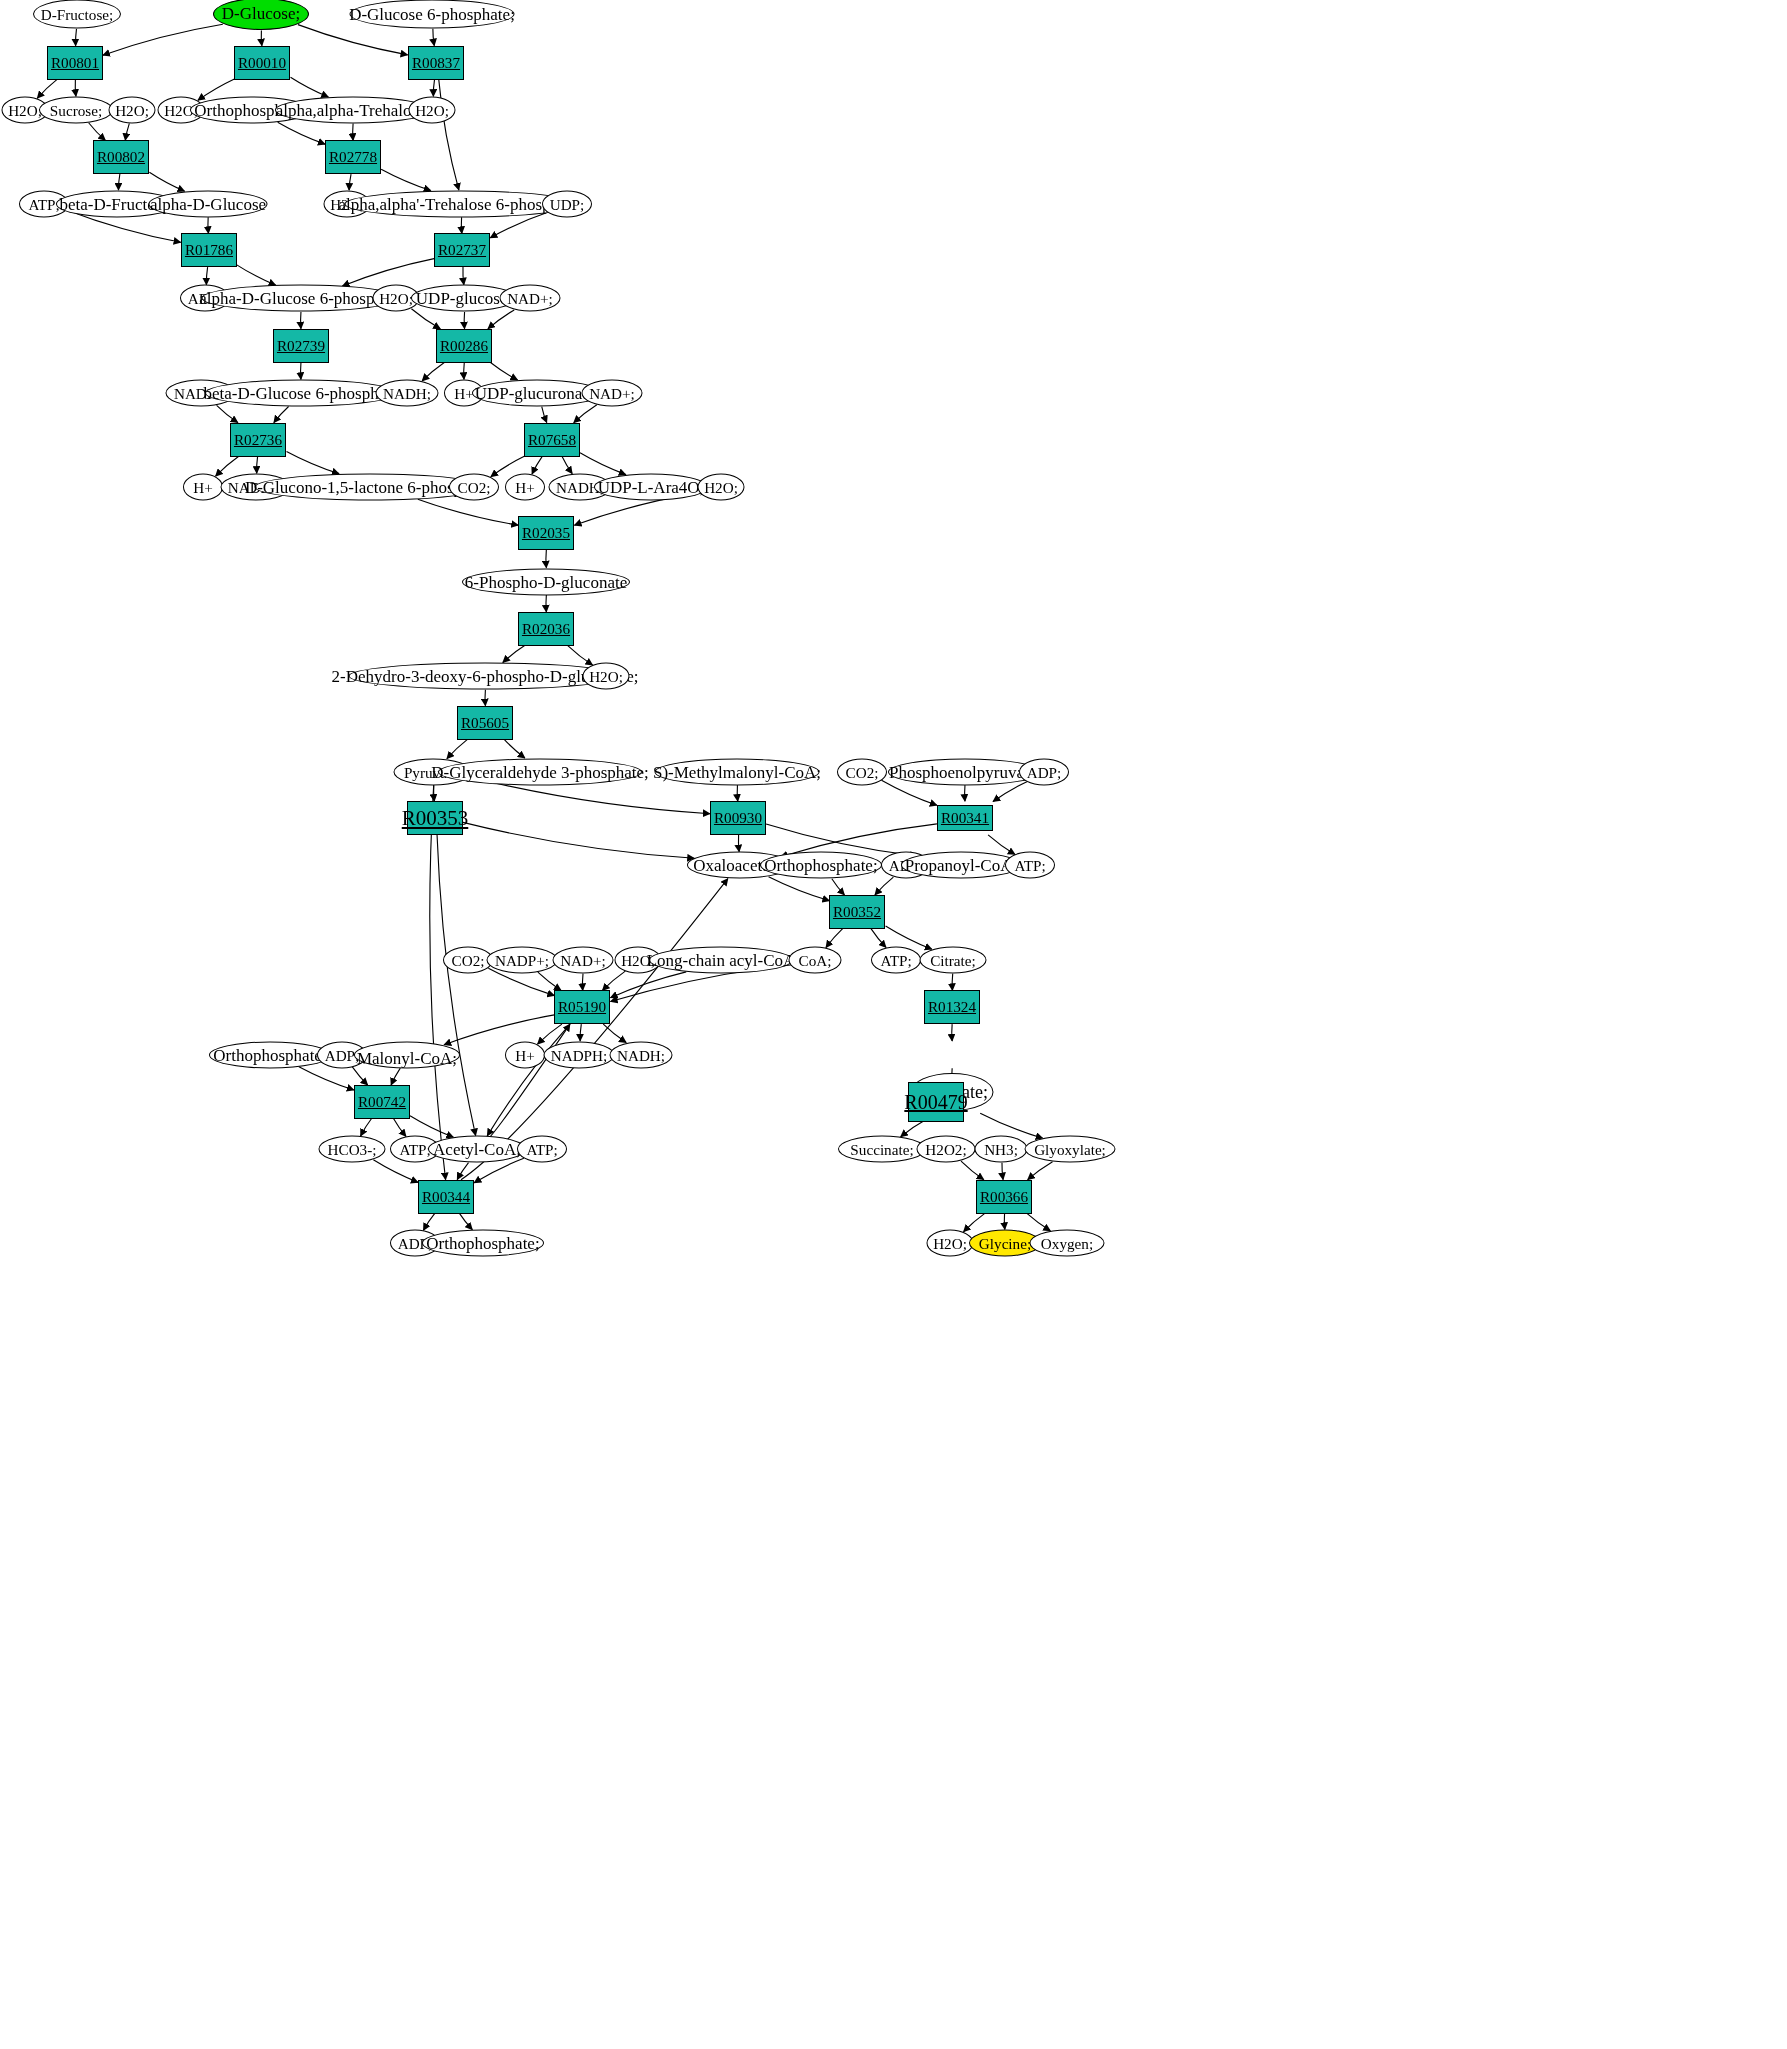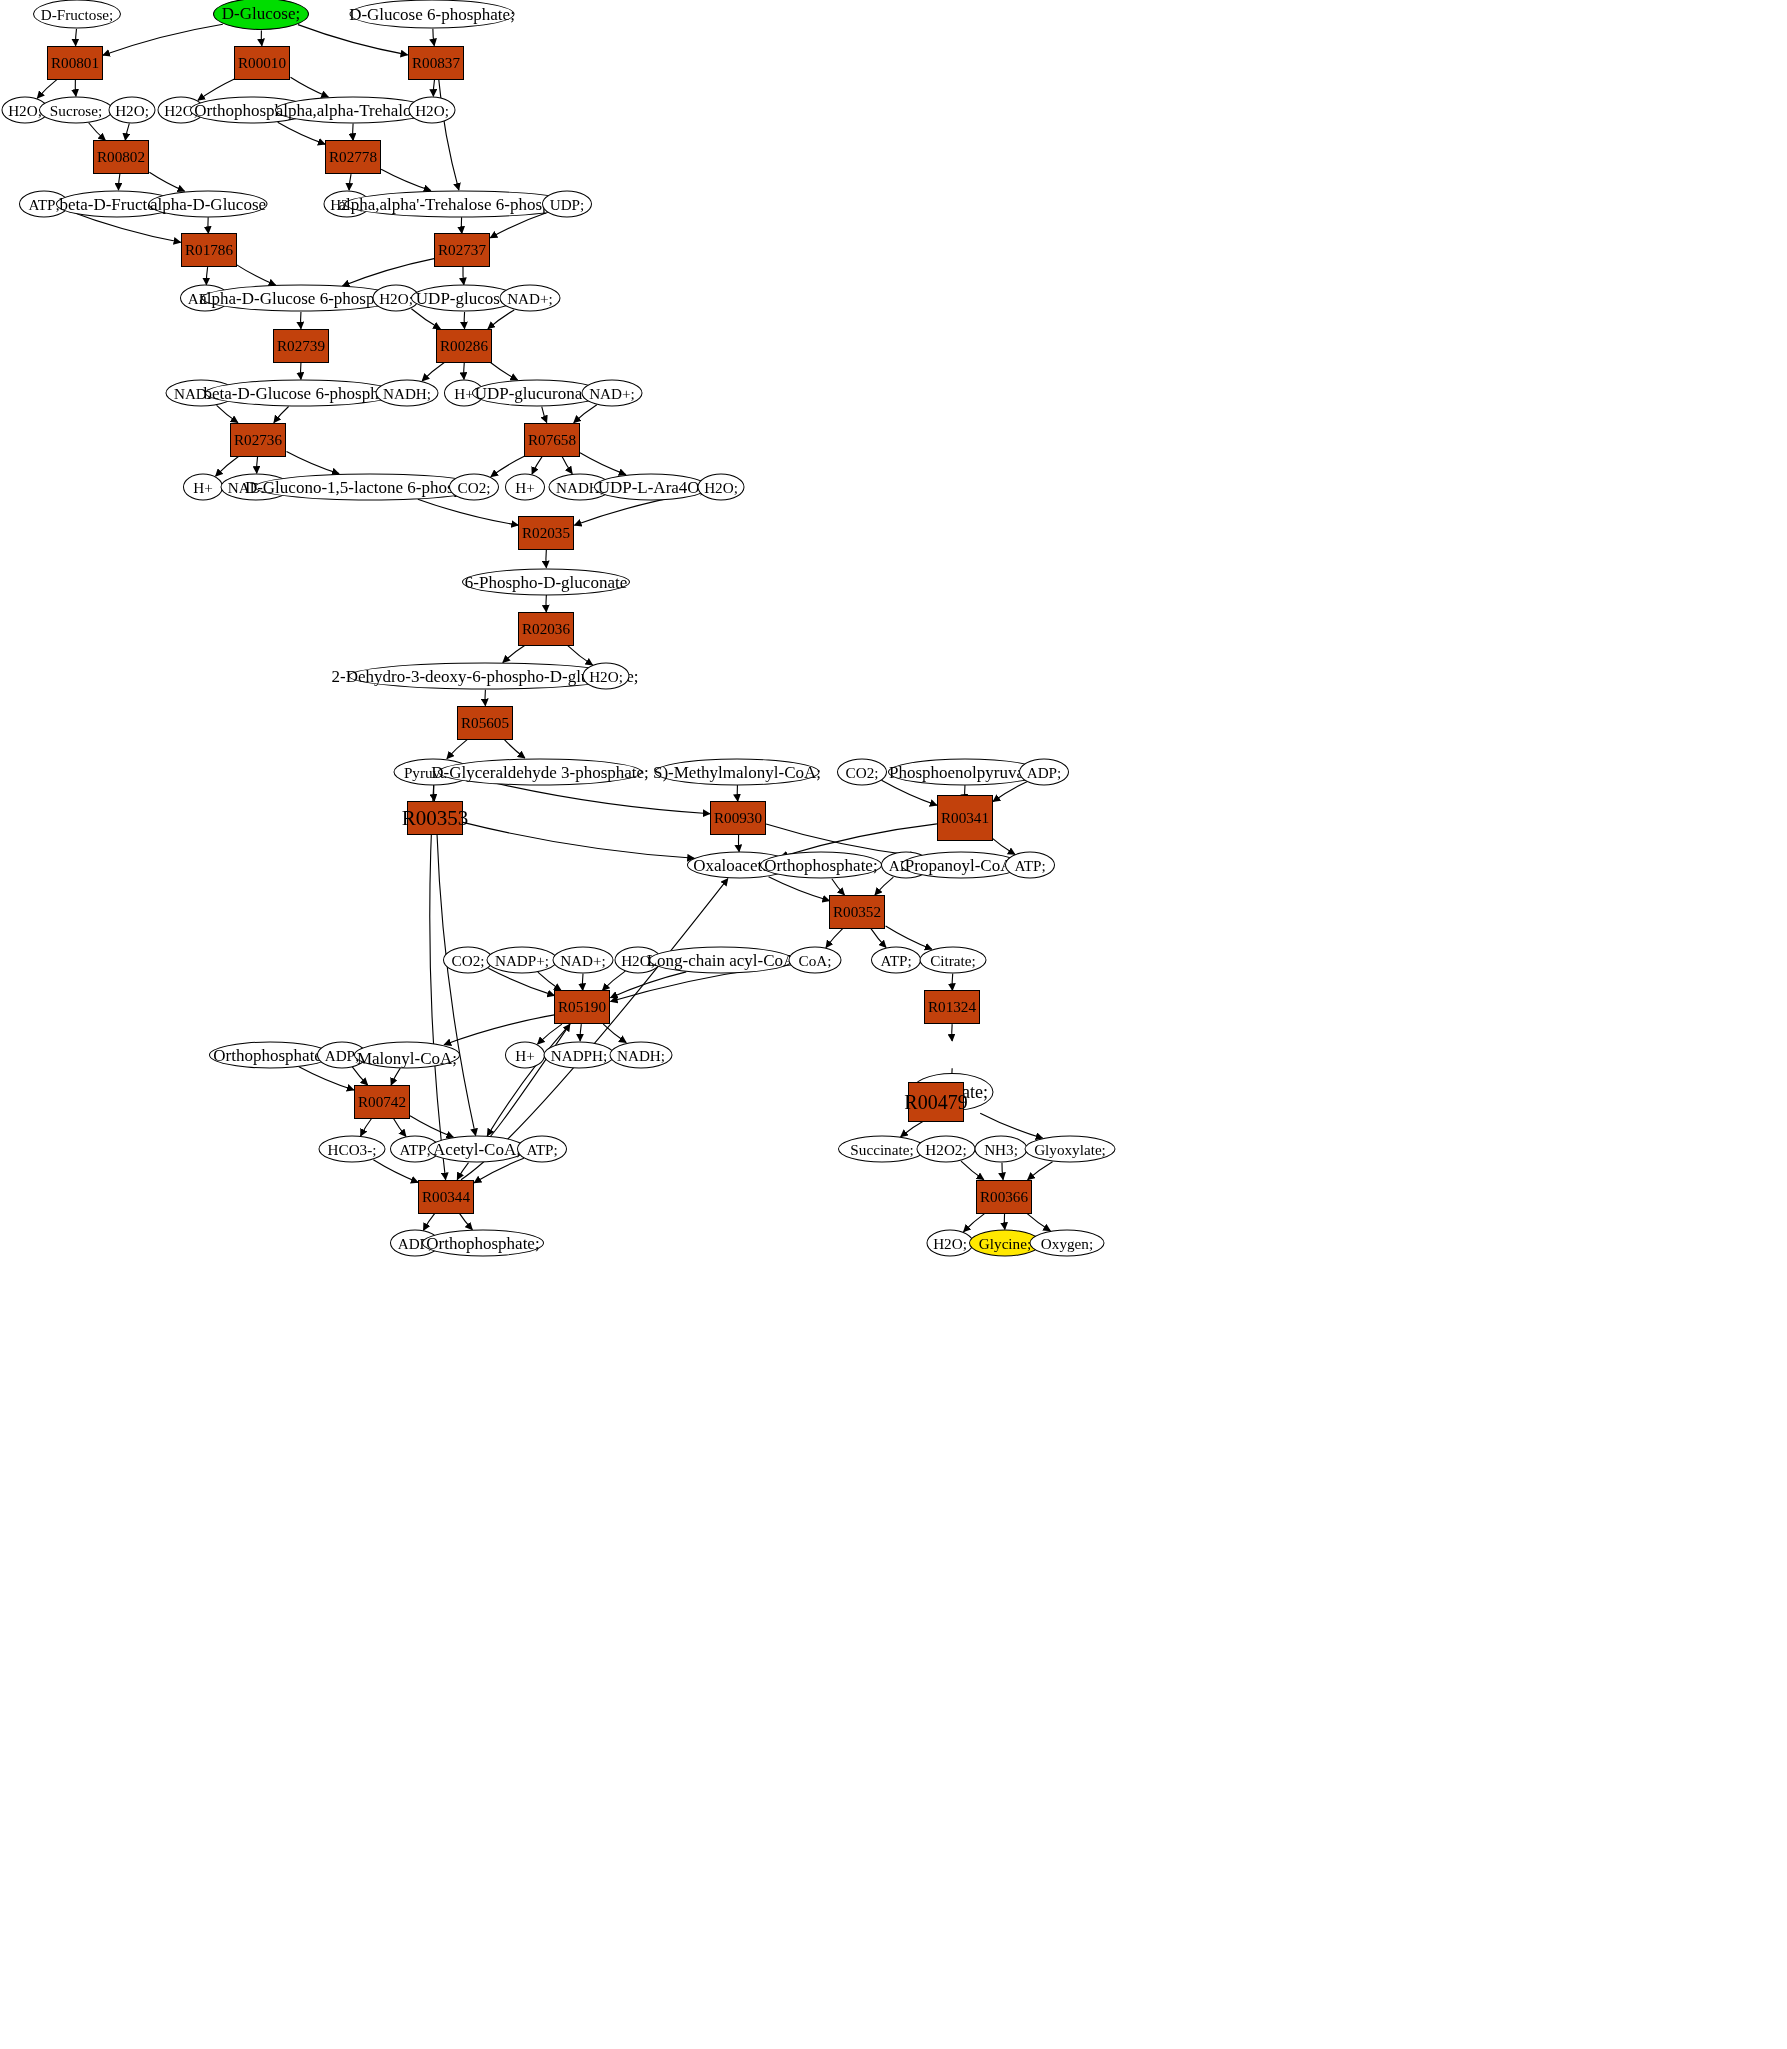--- a/index.html
+++ b/index.html
@@ -3,21 +3,21 @@
 <meta charset="utf-8">
 <style>
   html,body{margin:0;padding:0;background:#ffffff;}
   #canvas{position:relative;width:1788px;height:2049px;background:#ffffff;
           font-family:"Liberation Serif","DejaVu Serif",serif;overflow:hidden;}
   svg#edges{position:absolute;left:0;top:0;width:1788px;height:2049px;pointer-events:none;}
   .node{position:absolute;display:flex;align-items:center;justify-content:center;
         text-align:center;box-sizing:border-box;transform:translate(-50%,-50%);
         font-size:17px;color:#000;line-height:1.05;white-space:nowrap;}
   .cpd{border:1.2px solid #000;border-radius:50%;background:#ffffff;}
-  .rxn{border:1.2px solid #000;background:#c2410c;border-radius:0;}
+  .rxn{border:1.2px solid #000;background:#14b8a6;border-radius:0;text-decoration:underline;}
   .start{background:#00dd00;}
   .target{background:#ffe800;}
 </style>
 </head>
 <body>
 
 <div id="canvas">
   <svg id="edges" viewBox="0 0 2229 2555" width="1788" height="2049">
     <defs>
       <marker id="arrow" viewBox="0 0 10 10" refX="9" refY="5" markerWidth="7" markerHeight="7" orient="auto-start-reverse">
@@ -310,21 +310,21 @@
       </div>
       <div class="node cpd" style="left: 1044px; top: 772px; width: 50px; height: 27px; font-size: 15.2px;">
         <span>ADP;</span>
       </div>
       <div class="node rxn" style="left: 435px; top: 818px; width: 56px; height: 34px; font-size: 21px;">
         <span>R00353</span>
       </div>
       <div class="node rxn" style="left: 738px; top: 818px; width: 56px; height: 34px; font-size: 15.2px;">
         <span>R00930</span>
       </div>
-      <div class="node rxn" style="left: 965px; top: 818px; width: 56px; height: 46px; font-size: 15.2px;">
+      <div class="node rxn" style="left: 965px; top: 818px; width: 56px; height: 26px; font-size: 15.2px;">
         <span>R00341</span>
       </div>
       <div class="node cpd" style="left: 740px; top: 865px; width: 106px; height: 27px;">
         <span>Oxaloacetate;</span>
       </div>
       <div class="node cpd" style="left: 821px; top: 865px; width: 122px; height: 27px;">
         <span>Orthophosphate;</span>
       </div>
       <div class="node cpd" style="left: 906px; top: 865px; width: 50px; height: 27px; font-size: 15.2px;">
         <span>ADP;</span>

